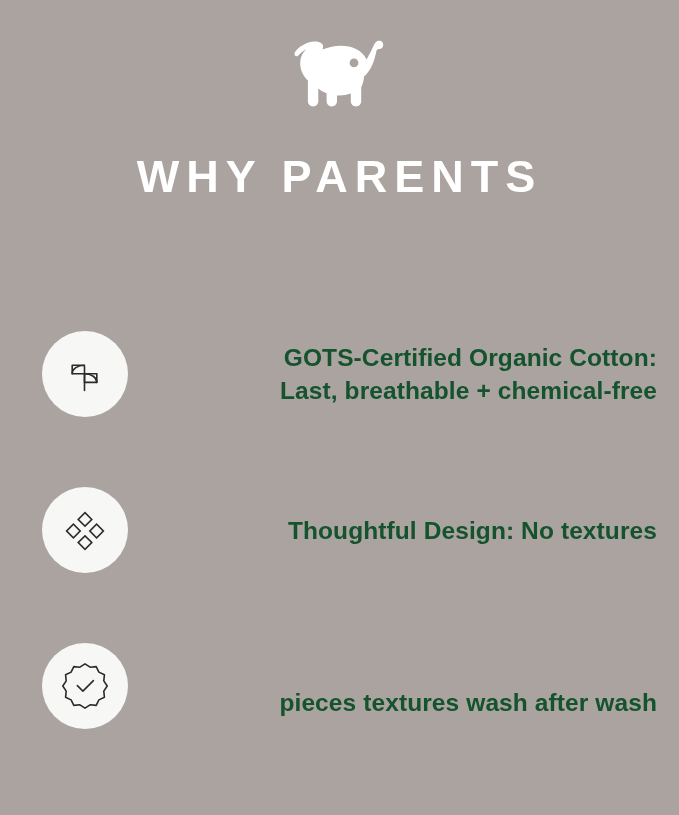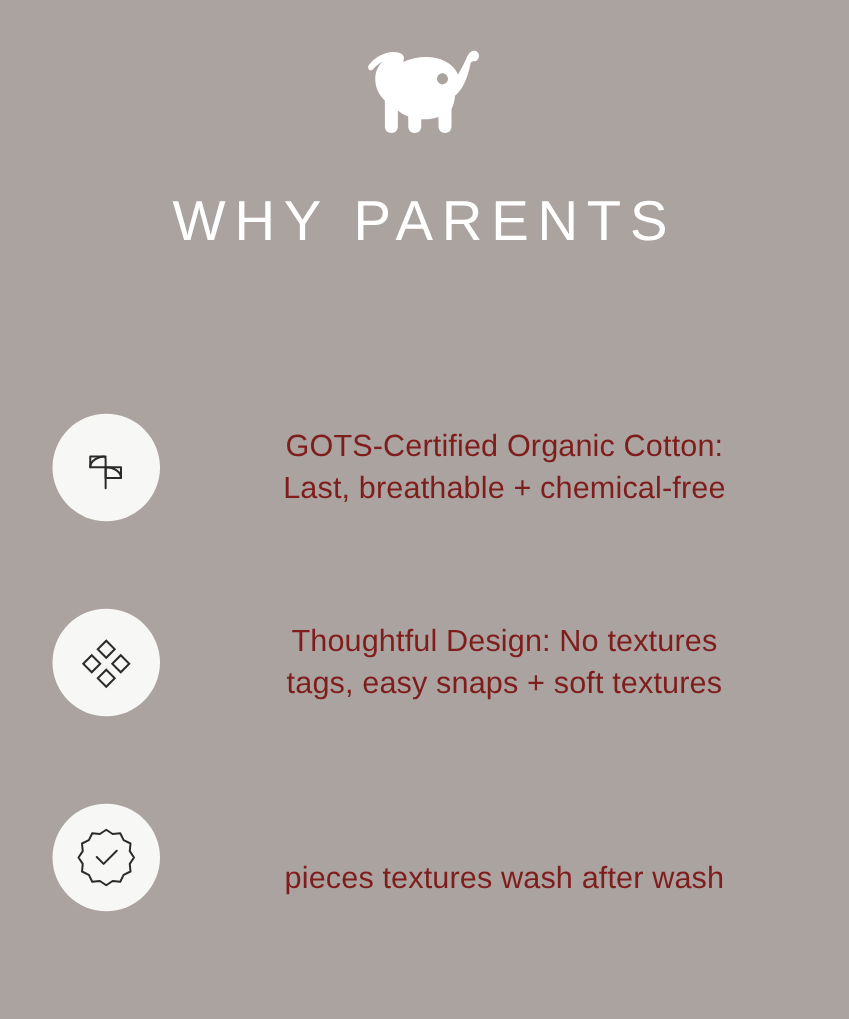--- a/index.html
+++ b/index.html
@@ -40,21 +40,21 @@
 
   
   .headline {
     position: absolute;
     top: 132px;
     left: 0;
     width: 679px;
     text-align: center;
     color: #ffffff;
     font-family: "Liberation Sans", sans-serif;
-    font-weight: normal;
+    font-weight: bold;
     font-size: 45px;
     line-height: 62px;
     letter-spacing: 7px;
     text-transform: uppercase;
     white-space: nowrap;
     margin-top: 14px;
   }
   .headline .hl-line {
     display: block;
   }
@@ -83,26 +83,26 @@
     align-items: center;
     justify-content: center;
   }
   .feature-icon-wrap svg {
     display: block;
   }
   .feature-text {
     flex: 1 1 auto;
     margin-left: 22px;
     margin-right: 16px;
-    color: #7f1d1d;
+    color: #14532d;
     font-family: "Liberation Sans", sans-serif;
-    font-weight: normal;
+    font-weight: bold;
     font-size: 24.5px;
     line-height: 33px;
-    text-align: center;
+    text-align: right;
     letter-spacing: 0.1px;
     padding-right: 6px;
   }
 </style>
 </head>
 <body>
 
 <div class="poster">
 
   <div class="brand-mark">
@@ -187,21 +187,20 @@
               <rect x="17.2" y="6.6" width="9.6" height="9.6" transform="rotate(45 22 11.4)"></rect>
               <rect x="5.6" y="18.2" width="9.6" height="9.6" transform="rotate(45 10.4 23)"></rect>
               <rect x="28.8" y="18.2" width="9.6" height="9.6" transform="rotate(45 33.6 23)"></rect>
               <rect x="17.2" y="29.8" width="9.6" height="9.6" transform="rotate(45 22 34.6)"></rect>
             </g>
           </svg>
         </span>
       </div>
       <div class="feature-text">
         <span>Thoughtful Design: No textures</span><br>
-        <span>tags, easy snaps + soft textures</span>
       </div>
     </div>
 
     <div class="feature-row">
       <div class="feature-icon-wrap">
         <span>
           <svg width="48" height="48" viewBox="0 0 48 48" aria-hidden="true">
             <g fill="none" stroke="#2b2b2b" stroke-width="1.6" stroke-linecap="round" stroke-linejoin="round">
               <path d="M24,4.2
                        L29.1,7.6 L35.2,7.0 L37.9,12.5 L43.4,15.2 L42.8,21.3

